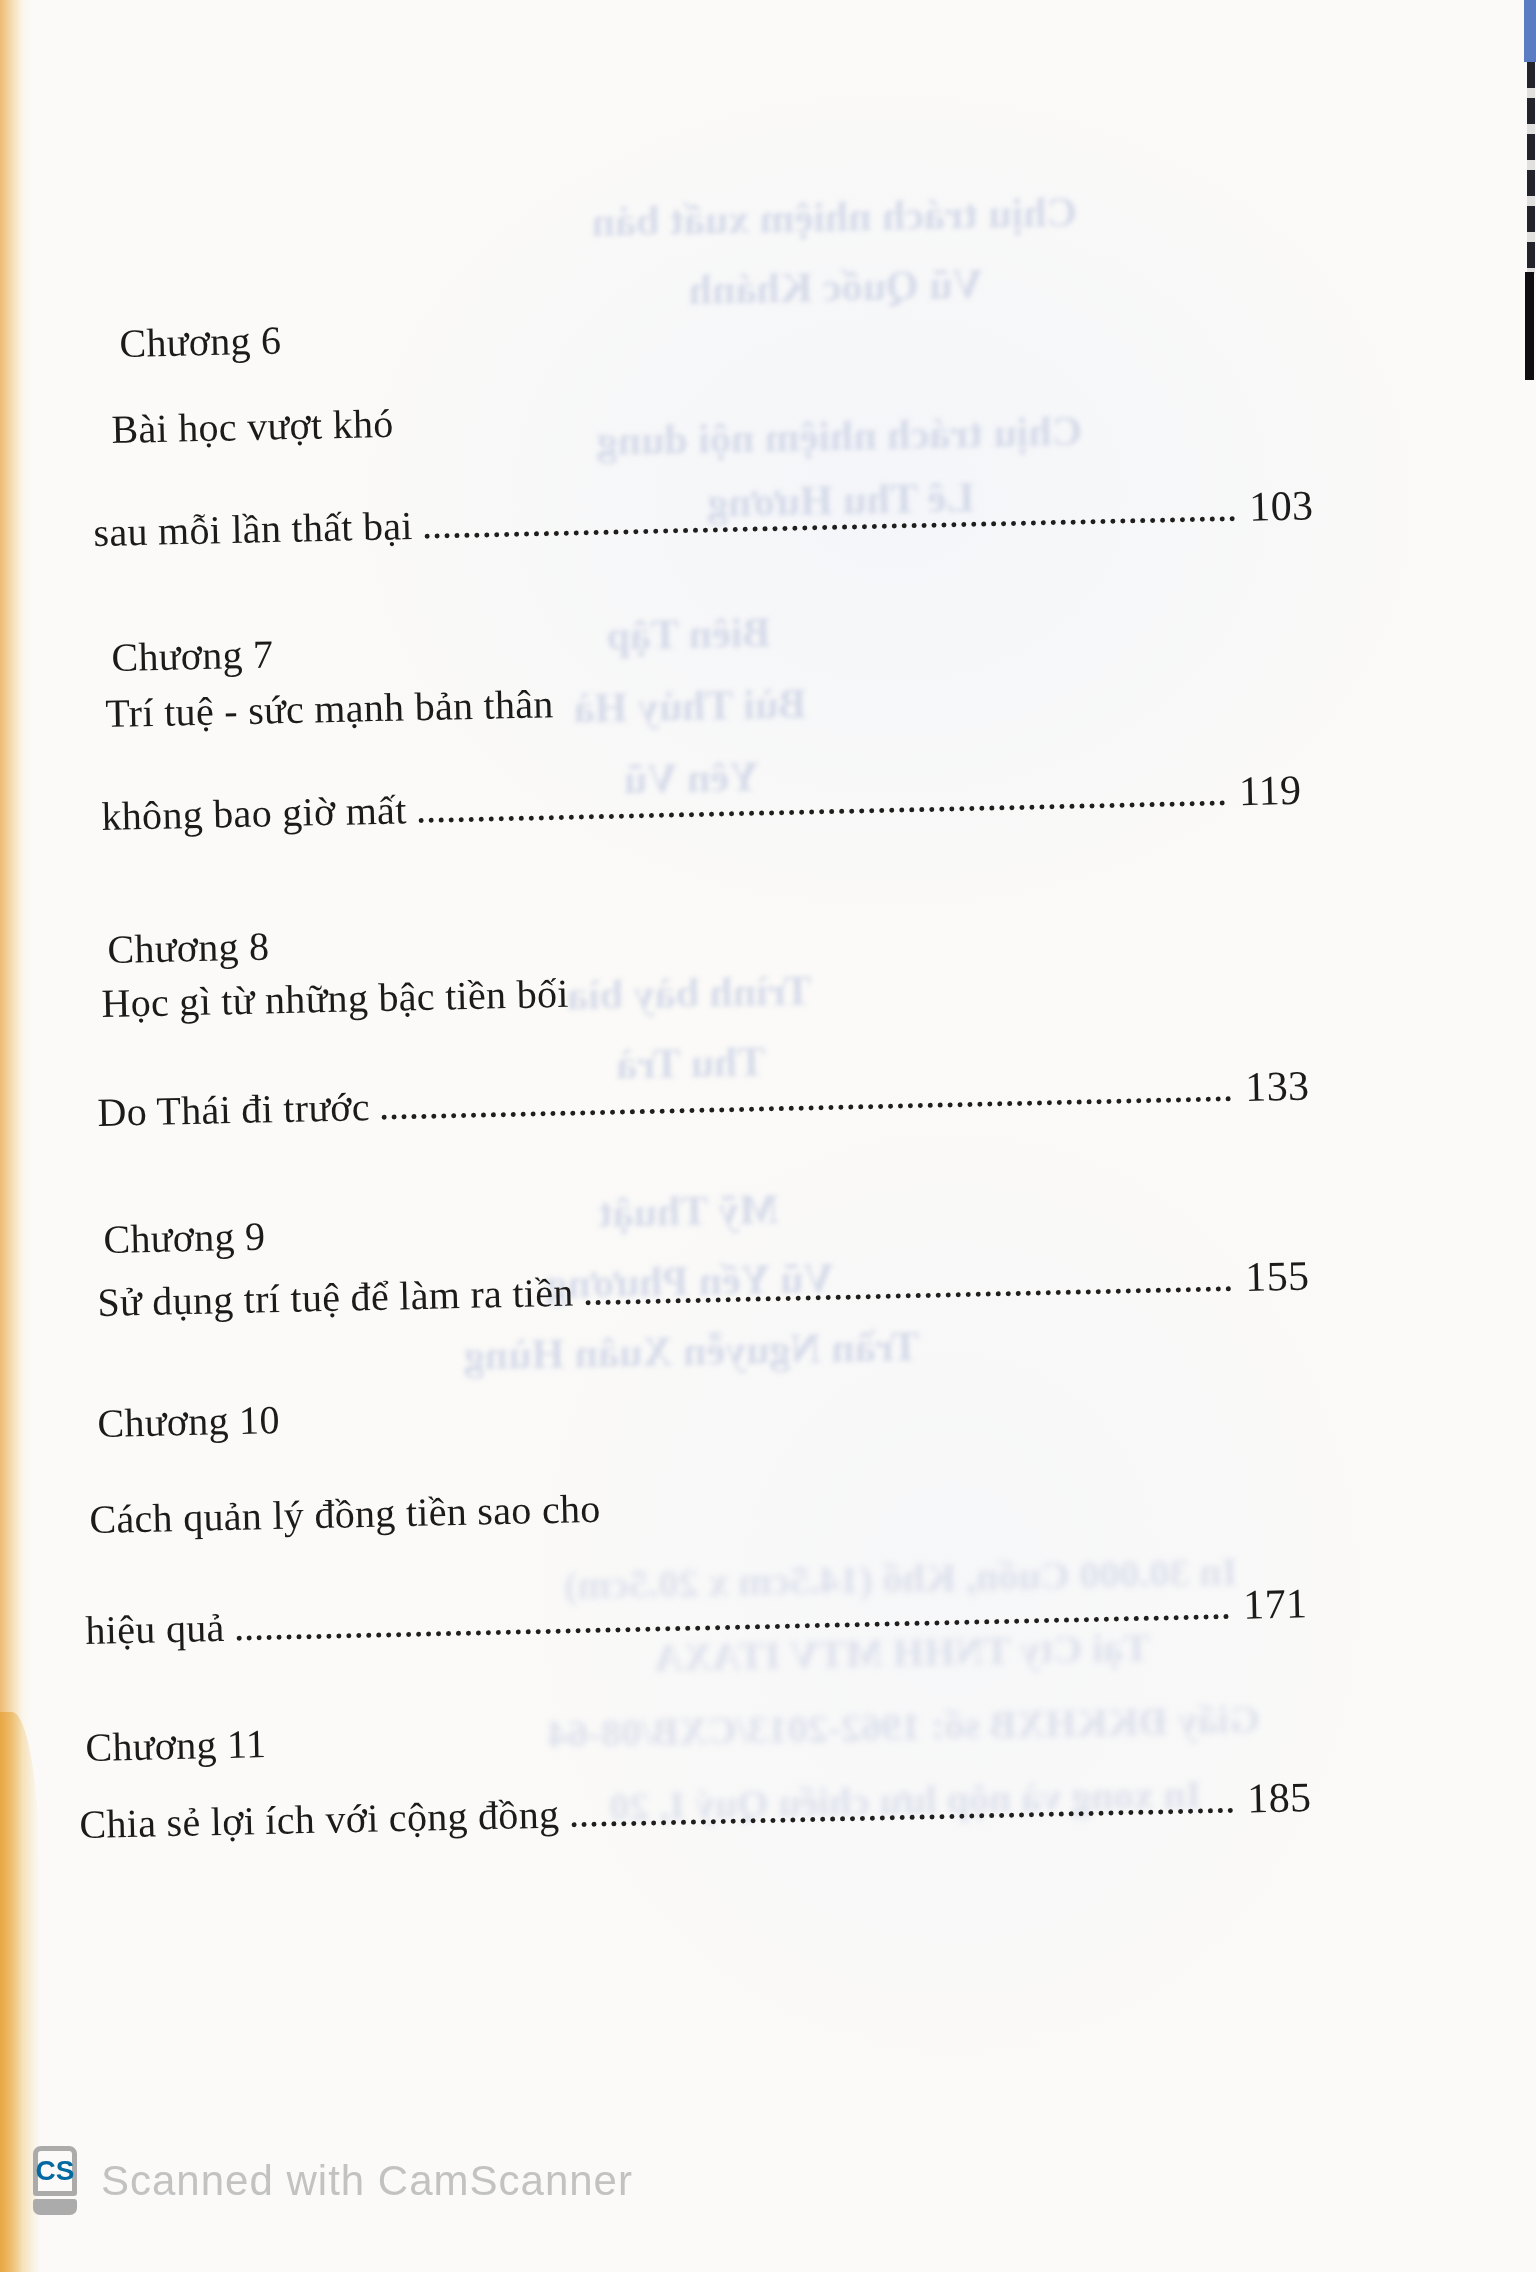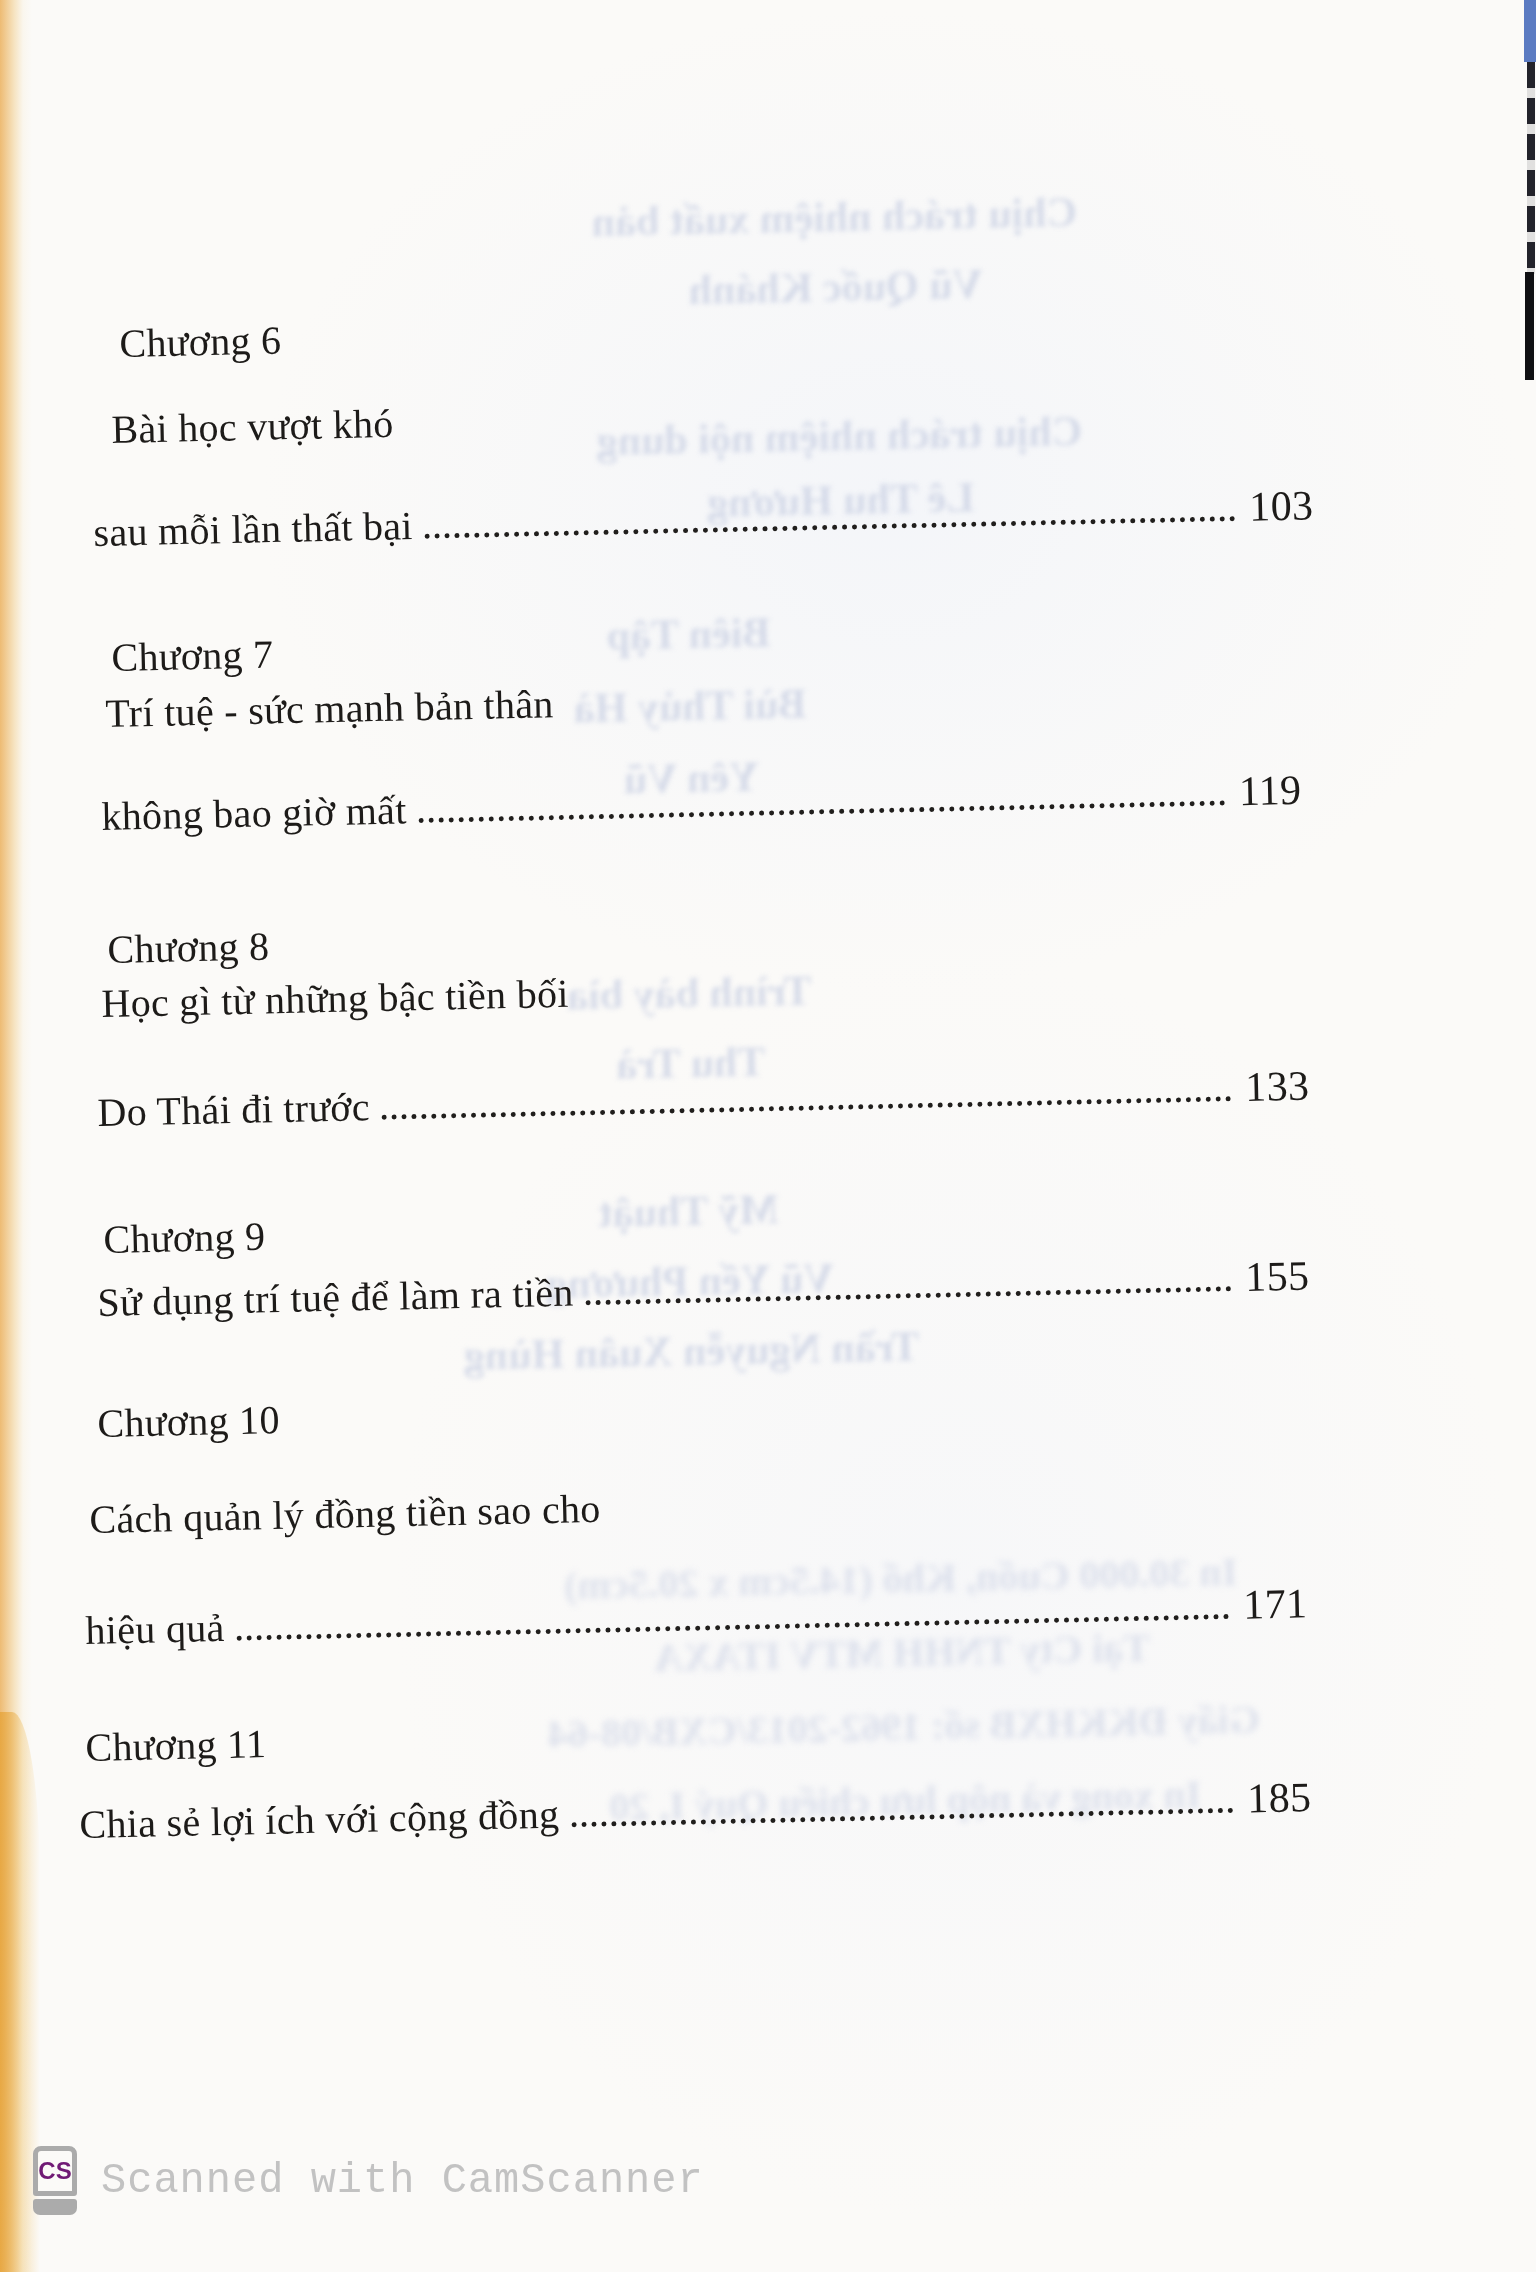--- a/index.html
+++ b/index.html
@@ -34,23 +34,23 @@
   .bleed{position:absolute;color:#c9d0e3;font-weight:bold;text-align:center;
        transform:scaleX(-1) rotate(1.2deg);filter:blur(2.4px);opacity:.75;
        font-size:42px;line-height:70px;white-space:nowrap;}
   .bleed div{white-space:nowrap;}
 
   
   .watermark{position:absolute;left:33px;top:2146px;display:flex;align-items:center;}
   .cs-logo{width:44px;height:70px;display:flex;flex-direction:column;}
   .cs-logo .cs-top{box-sizing:border-box;width:44px;height:50px;border:5px solid #ababab;
        border-radius:8px 8px 3px 3px;display:flex;align-items:center;justify-content:center;
-       font-family:"Liberation Sans",sans-serif;font-weight:bold;font-size:24px;color:#701a75;}
+       font-family:"Liberation Sans",sans-serif;font-weight:bold;font-size:28px;color:#0369a1;}
   .cs-logo .cs-bottom{width:44px;height:16px;background:#ababab;border-radius:3px 3px 7px 7px;margin-top:3px;}
-  .watermark .wm-label{margin-left:24px;font-family:Liberation Mono, monospace;
+  .watermark .wm-label{margin-left:24px;font-family:Liberation Sans, sans-serif;
        font-size:42px;color:#c2c2c2;letter-spacing:1px;font-weight:400;}
 </style>
 </head>
 <body>
 
 <div class="paper-tint"></div>
 <div class="edge-left"></div>
 <div class="edge-left-bottom"></div>
 <div class="edge-right">
   <div class="seg-blue"></div>

